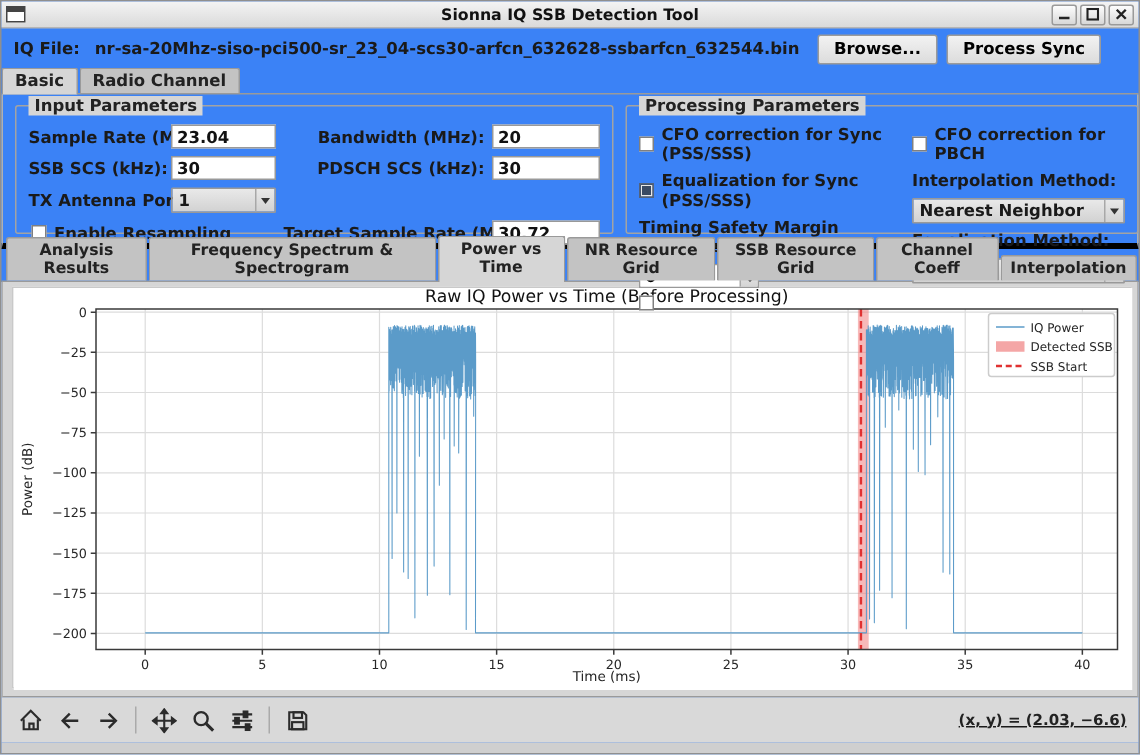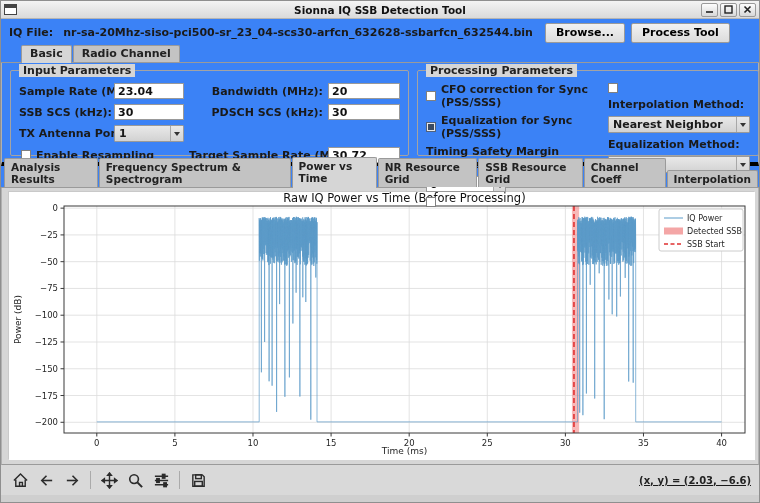--- a/index.html
+++ b/index.html
@@ -21,21 +21,21 @@
   .win-btn { width:17px; height:14px; background:linear-gradient(#fdfdfd,#d8d8d8); border:1px solid #9a9a9a; border-radius:2px; display:flex; align-items:center; justify-content:center; }
   .win-btn svg { display:block; }
 
   
   .file-row { height:27px; flex:0 0 27px; display:flex; align-items:center; padding:0 8px; gap:6px; }
   .file-label { font-weight:bold; }
   .file-name { font-weight:bold; margin-left:4px; margin-right:6px; white-space:nowrap; }
   .btn { background:linear-gradient(#f2f2f2,#dcdcdc); border:1px solid #9a9a9a; border-radius:2px; padding:2px 10px 3px; font-weight:bold; font-size:11px; font-family:inherit; }
 
   
-  .cfg-tabs { height:17px; flex:0 0 17px; display:flex; align-items:flex-end; padding:0 0 0 20px; border-bottom:1px solid #9a9a9a; }
+  .cfg-tabs { height:17px; flex:0 0 17px; display:flex; align-items:flex-end; padding:0 0 0 0; border-bottom:1px solid #9a9a9a; }
   .tab { background:#c3c3c3; border:1px solid #9a9a9a; border-bottom:none; border-radius:2px 2px 0 0; padding:1px 8px 2px; margin-right:1px; font-weight:bold; color:#222; position:relative; }
   .tab.active { background:#d6d6d6; padding-bottom:3px; z-index:2; margin-bottom:-1px; }
 
   
   .cfg-pane { height:103px; flex:0 0 103px; border-left:1px solid #b0b0b0; border-right:1px solid #b0b0b0; border-bottom:4px solid #000000; display:flex; gap:8px; padding:7px 8px 6px; }
   .groupbox { border:1px solid #a3a3a3; border-radius:2px; position:relative; padding:12px 8px 6px; }
   .groupbox-title { position:absolute; top:-7px; left:8px; background:#d6d6d6; padding:0 4px; font-weight:bold; color:#222; }
   .gb-input { width:414px; }
   .gb-proc { flex:1; }
 
@@ -53,21 +53,21 @@
   .proc-col.left { width:168px; }
   .proc-col.right { width:142px; }
   .spinbox { width:80px; height:16px; display:flex; border:1px solid #999; background:#fff; }
   .spinbox input { flex:1; border:none; font-family:inherit; font-size:11px; font-weight:bold; padding:0 3px; width:60px; }
   .spin-arrows { width:12px; border-left:1px solid #aaa; background:linear-gradient(#eee,#d5d5d5); display:flex; flex-direction:column; align-items:center; justify-content:center; gap:2px; }
   .up-tri { width:0;height:0;border-left:3px solid transparent;border-right:3px solid transparent;border-bottom:3px solid #333; }
   .down-tri { width:0;height:0;border-left:3px solid transparent;border-right:3px solid transparent;border-top:3px solid #333; }
   .plain-label { font-weight:bold; }
 
   
-  .plot-tabs { height:22px; flex:0 0 22px; display:flex; align-items:flex-end; padding:4px 0 0 3px; border-bottom:1px solid #9a9a9a; }
+  .plot-tabs { height:22px; flex:0 0 22px; display:flex; align-items:flex-end; padding:4px 0 0 3px; border-bottom:1px solid #9a9a9a;text-align:center; }
   .plot-tabs .tab { padding:2px 6px 2px; font-size:10.5px; }
   .plot-tabs .tab.active { padding-bottom:4px; }
 
   
   .plot-pane { flex:1; border-left:1px solid #b0b0b0; border-right:1px solid #b0b0b0; border-bottom:1px solid #9a9a9a; padding:3px 6px; background:#d6d6d6; }
   .figure { width:746px; height:268px; background:#fff; border:1px solid #c9c9c9; }
   .figure svg { display:block; }
 
   
   .mpl-toolbar { height:30px; flex:0 0 30px; display:flex; align-items:center; gap:4px; padding:0 8px; background:#d9d9d9;text-decoration:underline; }
@@ -100,21 +100,21 @@
             <path d="M1.5 1.5 L7.5 7.5 M7.5 1.5 L1.5 7.5" stroke="#222" stroke-width="1.6"></path>
           </svg>
       </div>
     </div>
   </div>
 
   <div class="file-row">
     <span class="file-label">IQ File:</span>
     <span class="file-name">nr-sa-20Mhz-siso-pci500-sr_23_04-scs30-arfcn_632628-ssbarfcn_632544.bin</span>
     <button class="btn">Browse...</button>
-    <button class="btn">Process Tool</button>
+    <button class="btn">Process Sync</button>
   </div>
 
   <div class="cfg-tabs">
     <div class="tab active">Basic</div>
     <div class="tab">Radio Channel</div>
   </div>
 
   <div class="cfg-pane">
 
     <div class="groupbox gb-input">
@@ -169,20 +169,21 @@
               <span class="down-tri"></span>
             </span>
           </div>
           <span class="cb-row">
             <span class="checkbox"></span>
           </span>
         </div>
         <div class="proc-col right">
           <span class="cb-row">
             <span class="checkbox"></span>
+            <span>CFO correction for PBCH</span>
           </span>
           <span class="plain-label">Interpolation Method:</span>
           <div class="combo">
             <span>Nearest Neighbor</span>
             <span class="arrow-box">
                 <span class="caret"></span>
               </span>
           </div>
           <span class="plain-label">Equalization Method:</span>
           <div class="combo">

